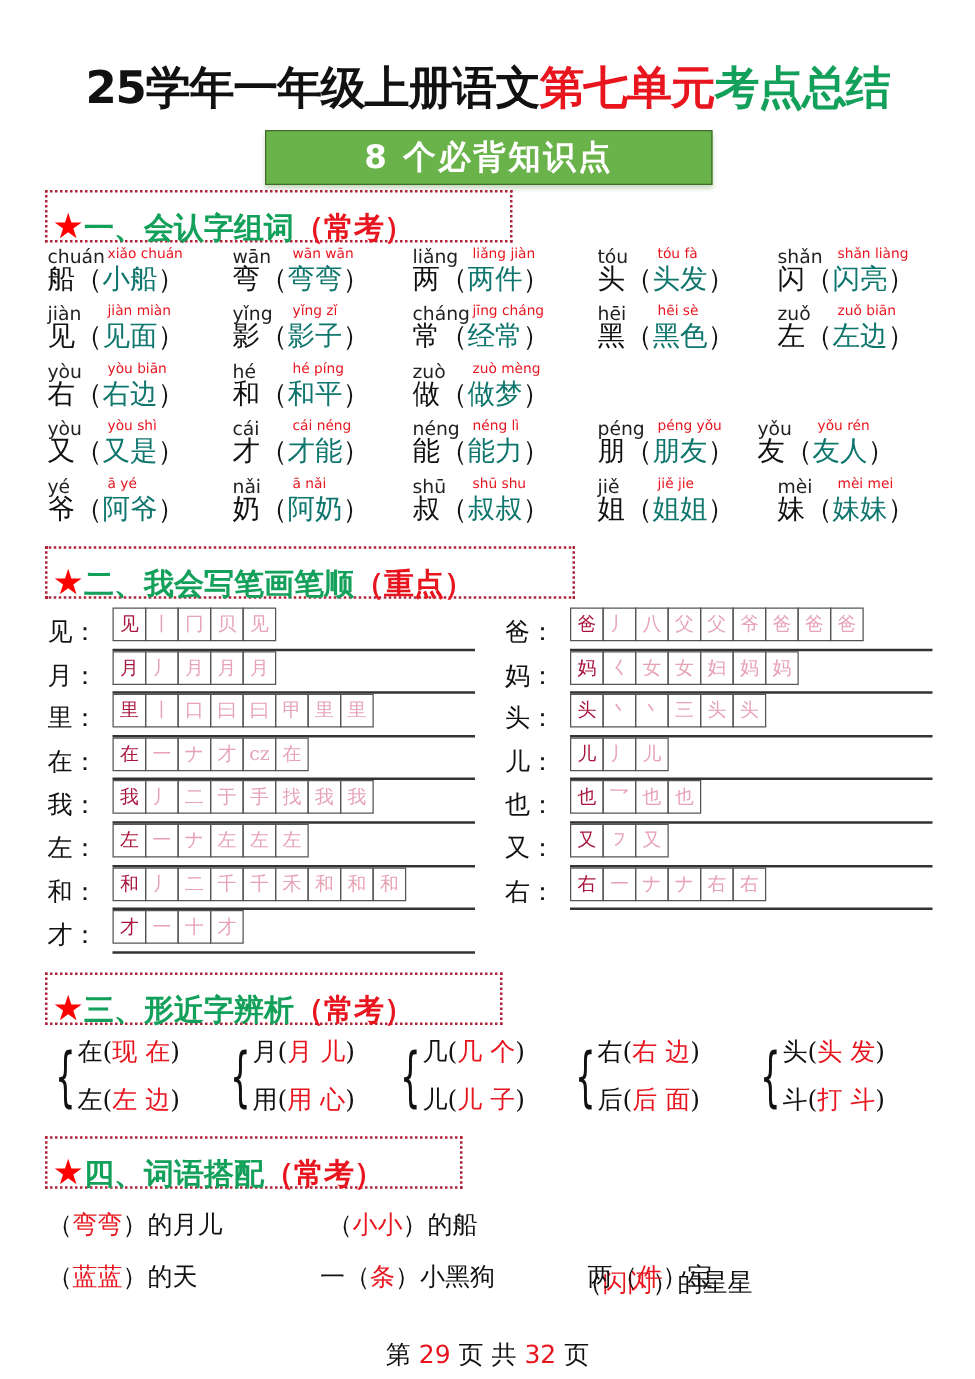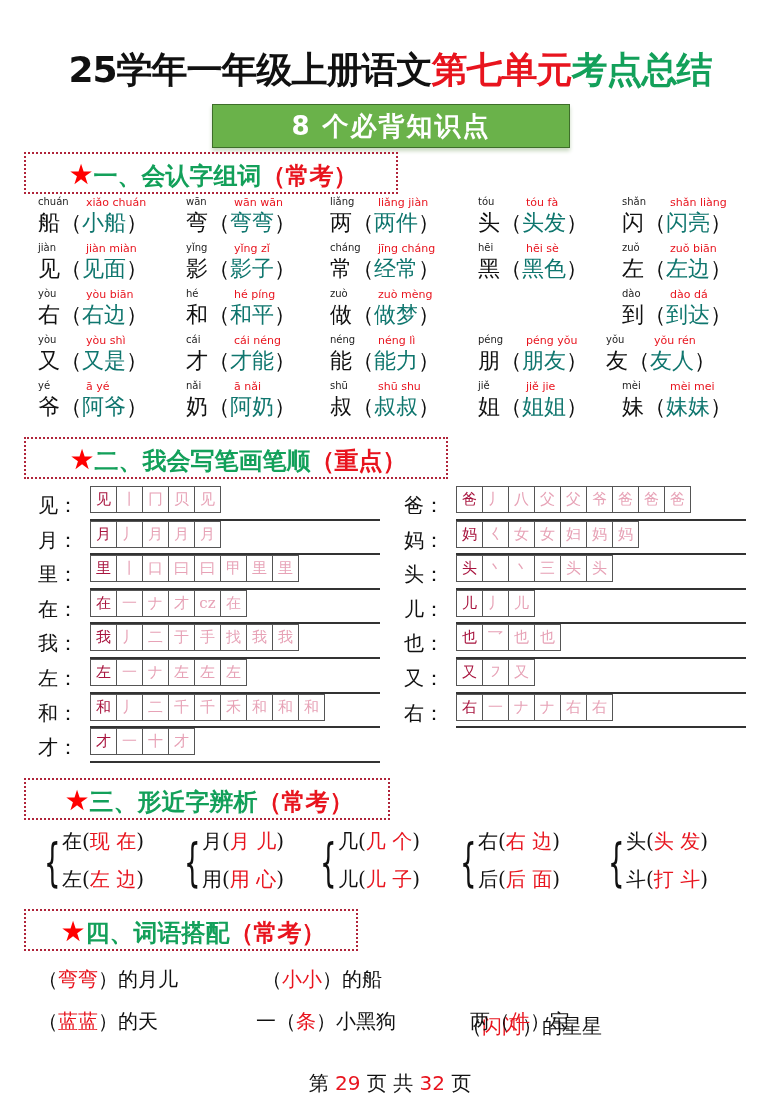--- a/index.html
+++ b/index.html
@@ -2,30 +2,30 @@
 <html><head>
 <meta charset="utf-8">
 <style>
   html,body{margin:0;padding:0;background:#fff;}
   body{width:780px;height:1103px;position:relative;overflow:hidden;font-family:"DejaVu Serif","Liberation Serif",serif;color:#1a1a1a;}
   .title{position:absolute;left:0;top:46px;width:780px;text-align:center;font-family:"DejaVu Sans","Liberation Sans",sans-serif;font-weight:bold;font-size:36px;letter-spacing:-1px;white-space:nowrap;}
   .title .t-black{color:#111;}
   .title .t-red{color:#e8141e;text-align:right;}
   .title .t-green{color:#13a05a;}
   .banner{position:absolute;left:212px;top:104px;width:356px;height:42px;background:#6ab24a;border:1px solid #3e6e2a;box-shadow:0 3px 4px #c8d8c0;color:#fff;font-family:"DejaVu Sans","Liberation Sans",sans-serif;font-size:26px;font-weight:bold;text-align:center;line-height:42px;letter-spacing:2px;}
-  .sec-head{position:absolute;left:24px;height:38px;border:2px dotted #b0243a;font-family:"DejaVu Sans","Liberation Sans",sans-serif;font-weight:bold;font-size:24px;line-height:42px;white-space:nowrap;padding-left:4px;text-align:center;}
+  .sec-head{position:absolute;left:36px;height:38px;border:2px dotted #b0243a;font-family:"DejaVu Sans","Liberation Sans",sans-serif;font-weight:bold;font-size:24px;line-height:53px;white-space:nowrap;padding-left:4px;}
   .sec-head .star{color:#ff0000;font-size:28px;}
   .sec-head .h-green{color:#13a05a;}
   .sec-head .h-red{color:#e8141e;}
 
   
   .vocab{position:absolute;left:38px;top:196px;width:740px;}
   .vrow{position:relative;height:46px;}
   .vcell{position:absolute;top:0;width:145px;height:46px;}
-  .py1{position:absolute;left:0;top:0;font-family:"DejaVu Sans","Liberation Sans",sans-serif;font-size:10px;color:#222;}
+  .py1{position:absolute;left:0;top:0;font-family:"DejaVu Sans","Liberation Sans",sans-serif;font-size:15px;color:#222;}
   .py2{position:absolute;left:48px;top:0;font-family:"DejaVu Sans","Liberation Sans",sans-serif;font-size:11px;color:#e8141e;white-space:nowrap;}
   .hz{position:absolute;left:0;top:12px;font-size:22px;color:#111;white-space:nowrap;}
   .hz .word{color:#0f766e;}
 
   
   .strokes{position:absolute;top:486px;}
   .srow{position:relative;height:34.6px;}
   .slabel{position:absolute;left:0;top:6px;font-size:20px;color:#111;}
   .sline{position:absolute;left:52px;bottom:0;height:2px;background:#333;}
   .sboxes{position:absolute;left:52px;top:0;display:flex;}
@@ -121,25 +121,20 @@
       </div>
       <div class="vcell" style="left: 148px;">
         <span class="py1">hé</span>
         <span class="py2">hé píng</span>
         <span class="hz"><span>和</span><span>（</span><span class="word">和平</span><span>）</span></span>
       </div>
       <div class="vcell" style="left: 292px;">
         <span class="py1">zuò</span>
         <span class="py2">zuò mèng</span>
         <span class="hz"><span>做</span><span>（</span><span class="word">做梦</span><span>）</span></span>
-      </div>
-      <div class="vcell" style="left: 584px;">
-        <span class="py1">dào</span>
-        <span class="py2">dào dá</span>
-        <span class="hz"><span>到</span><span>（</span><span class="word">到达</span><span>）</span></span>
       </div>
     </div>
     <div class="vrow">
       <div class="vcell" style="left: 0px;">
         <span class="py1">yòu</span>
         <span class="py2">yòu shì</span>
         <span class="hz"><span>又</span><span>（</span><span class="word">又是</span><span>）</span></span>
       </div>
       <div class="vcell" style="left: 148px;">
         <span class="py1">cái</span>

